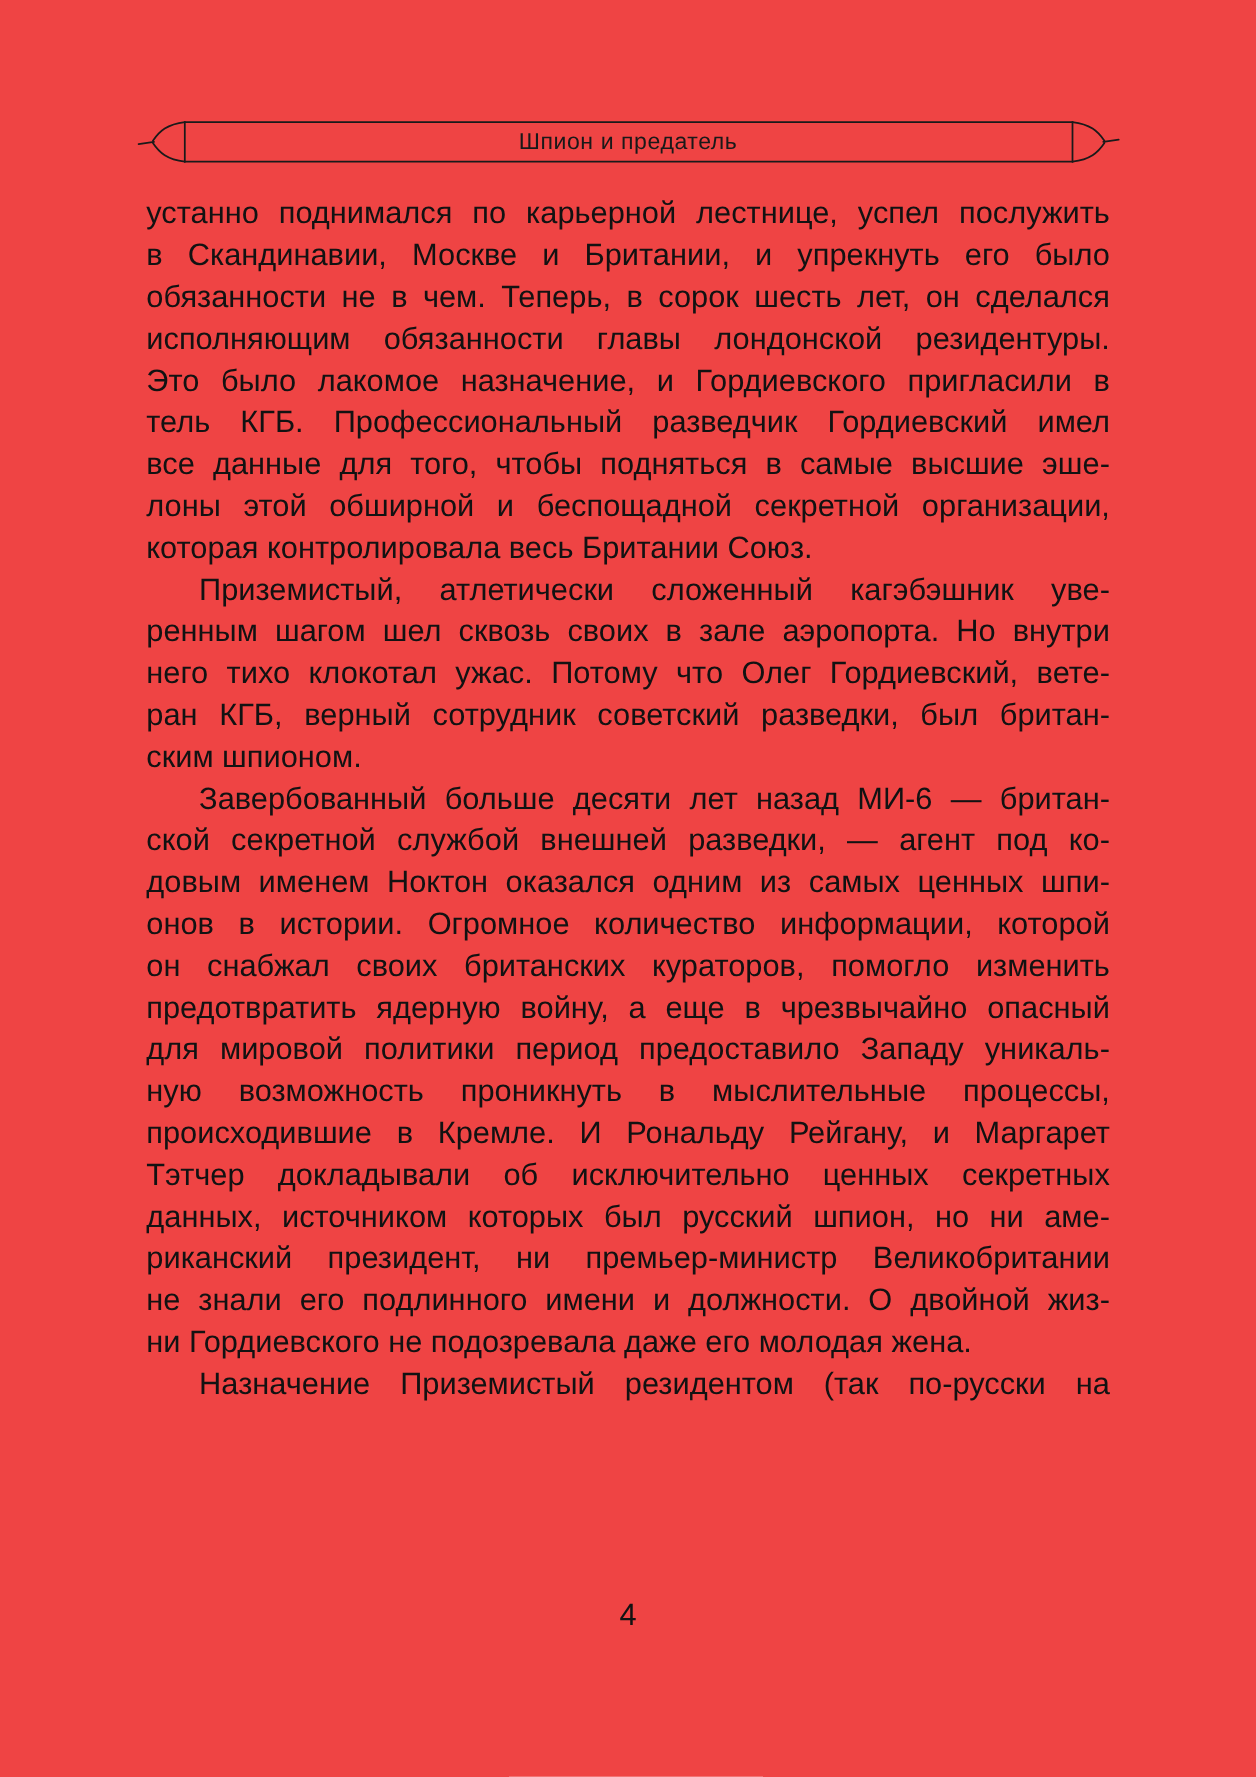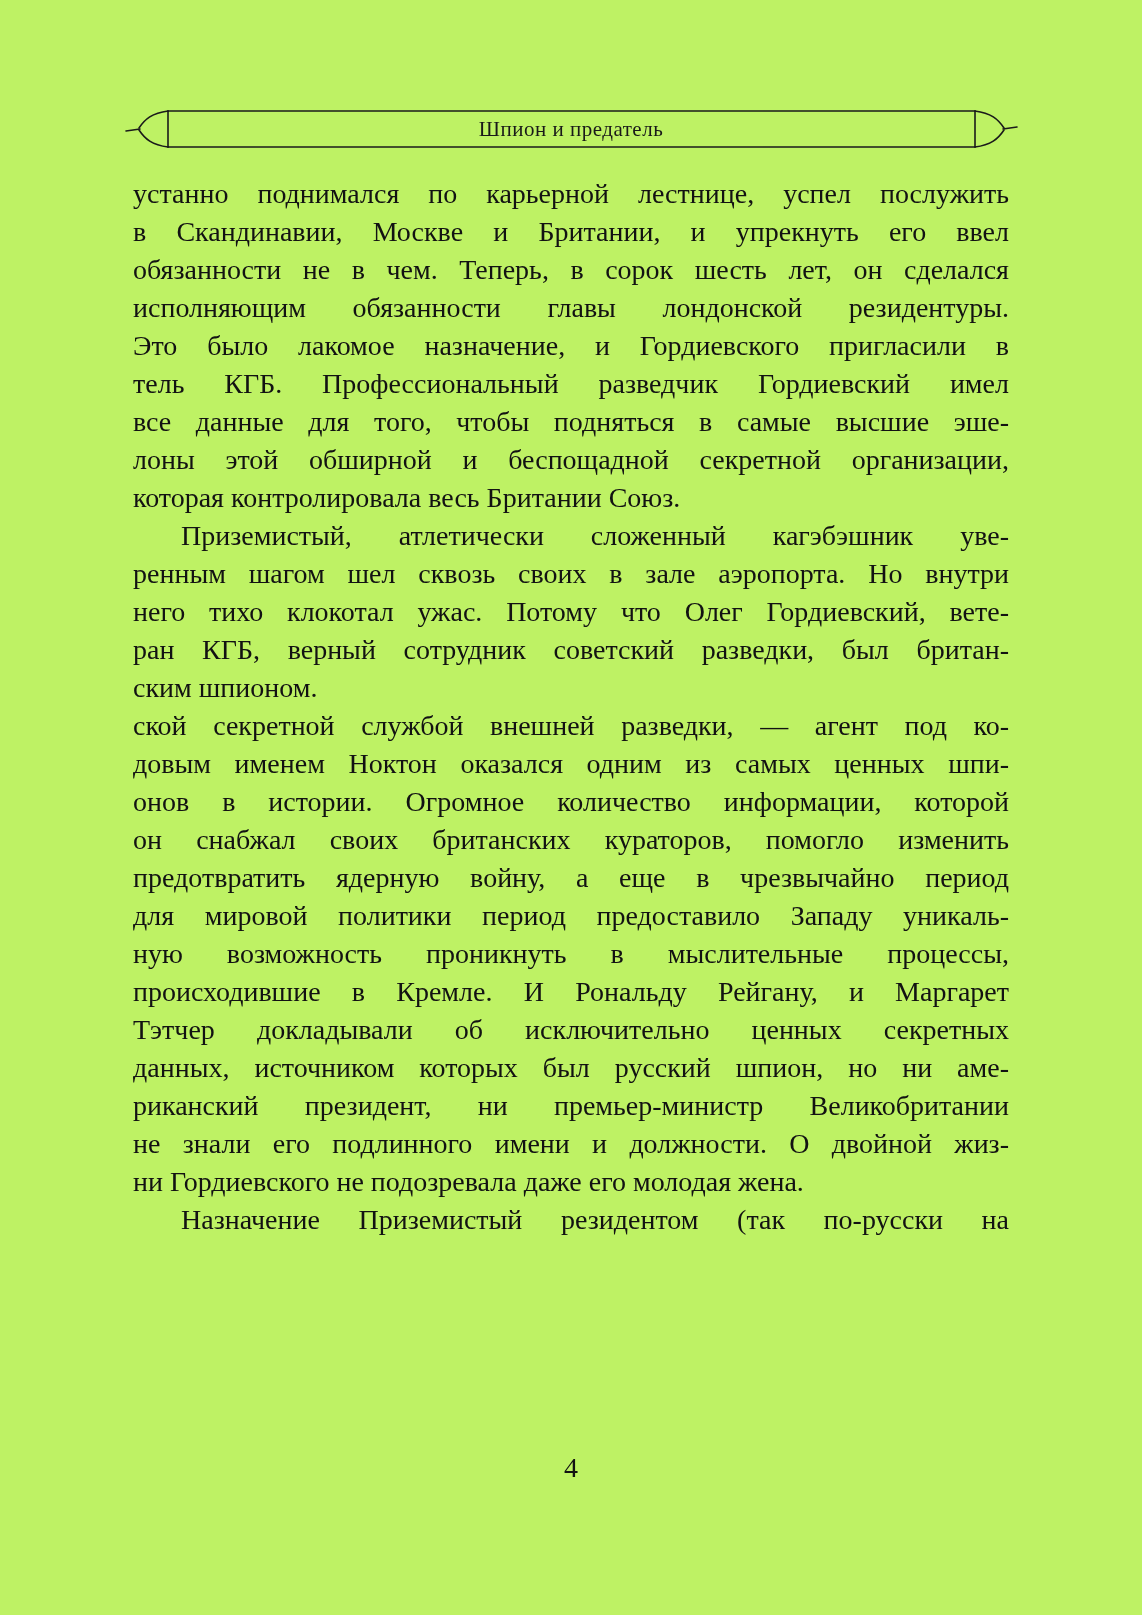--- a/index.html
+++ b/index.html
@@ -3,23 +3,23 @@
 <meta charset="utf-8">
 <style>
   html, body {
     margin: 0;
     padding: 0;
   }
   .page {
     position: relative;
     width: 1142px;
     height: 1615px;
-    background: #bef264;
+    background: #ef4444;
     color: #141414;
-    font-family: Liberation Serif, serif;
+    font-family: Liberation Sans, sans-serif;
     overflow: hidden;
   }
   .header {
     position: absolute;
     left: 0;
     top: 0;
     width: 1142px;
     height: 160px;
   }
   .header svg {
@@ -91,38 +91,39 @@
 
       <path d="M975,111 C991,113 998,119 1004,128"></path>
       <path d="M975,147 C991,145 998,139 1004,130"></path>
       <path d="M1003,129 L1017,127"></path>
     </svg>
     <div class="header-title">Шпион и предатель</div>
   </div>
 
   <div class="body-text">
       <div class="line">устанно поднимался по карьерной лестнице, успел послужить</div>
-      <div class="line">в Скандинавии, Москве и Британии, и упрекнуть его ввел</div>
+      <div class="line">в Скандинавии, Москве и Британии, и упрекнуть его было</div>
       <div class="line">обязанности не в чем. Теперь, в сорок шесть лет, он сделался</div>
       <div class="line">исполняющим обязанности главы лондонской резидентуры.</div>
       <div class="line">Это было лакомое назначение, и Гордиевского пригласили в</div>
       <div class="line">тель КГБ. Профессиональный разведчик Гордиевский имел</div>
       <div class="line">все данные для того, чтобы подняться в самые высшие эше-</div>
       <div class="line">лоны этой обширной и беспощадной секретной организации,</div>
       <div class="line last">которая контролировала весь Британии Союз.</div>
       <div class="line indent">Приземистый, атлетически сложенный кагэбэшник уве-</div>
       <div class="line">ренным шагом шел сквозь своих в зале аэропорта. Но внутри</div>
       <div class="line">него тихо клокотал ужас. Потому что Олег Гордиевский, вете-</div>
       <div class="line">ран КГБ, верный сотрудник советский разведки, был британ-</div>
       <div class="line last">ским шпионом.</div>
+      <div class="line indent">Завербованный больше десяти лет назад МИ-6 — британ-</div>
       <div class="line">ской секретной службой внешней разведки, — агент под ко-</div>
       <div class="line">довым именем Ноктон оказался одним из самых ценных шпи-</div>
       <div class="line">онов в истории. Огромное количество информации, которой</div>
       <div class="line">он снабжал своих британских кураторов, помогло изменить</div>
-      <div class="line">предотвратить ядерную войну, а еще в чрезвычайно период</div>
+      <div class="line">предотвратить ядерную войну, а еще в чрезвычайно опасный</div>
       <div class="line">для мировой политики период предоставило Западу уникаль-</div>
       <div class="line">ную возможность проникнуть в мыслительные процессы,</div>
       <div class="line">происходившие в Кремле. И Рональду Рейгану, и Маргарет</div>
       <div class="line">Тэтчер докладывали об исключительно ценных секретных</div>
       <div class="line">данных, источником которых был русский шпион, но ни аме-</div>
       <div class="line">риканский президент, ни премьер-министр Великобритании</div>
       <div class="line">не знали его подлинного имени и должности. О двойной жиз-</div>
       <div class="line last">ни Гордиевского не подозревала даже его молодая жена.</div>
       <div class="line indent">Назначение Приземистый резидентом (так по-русски на</div>
     </div>

